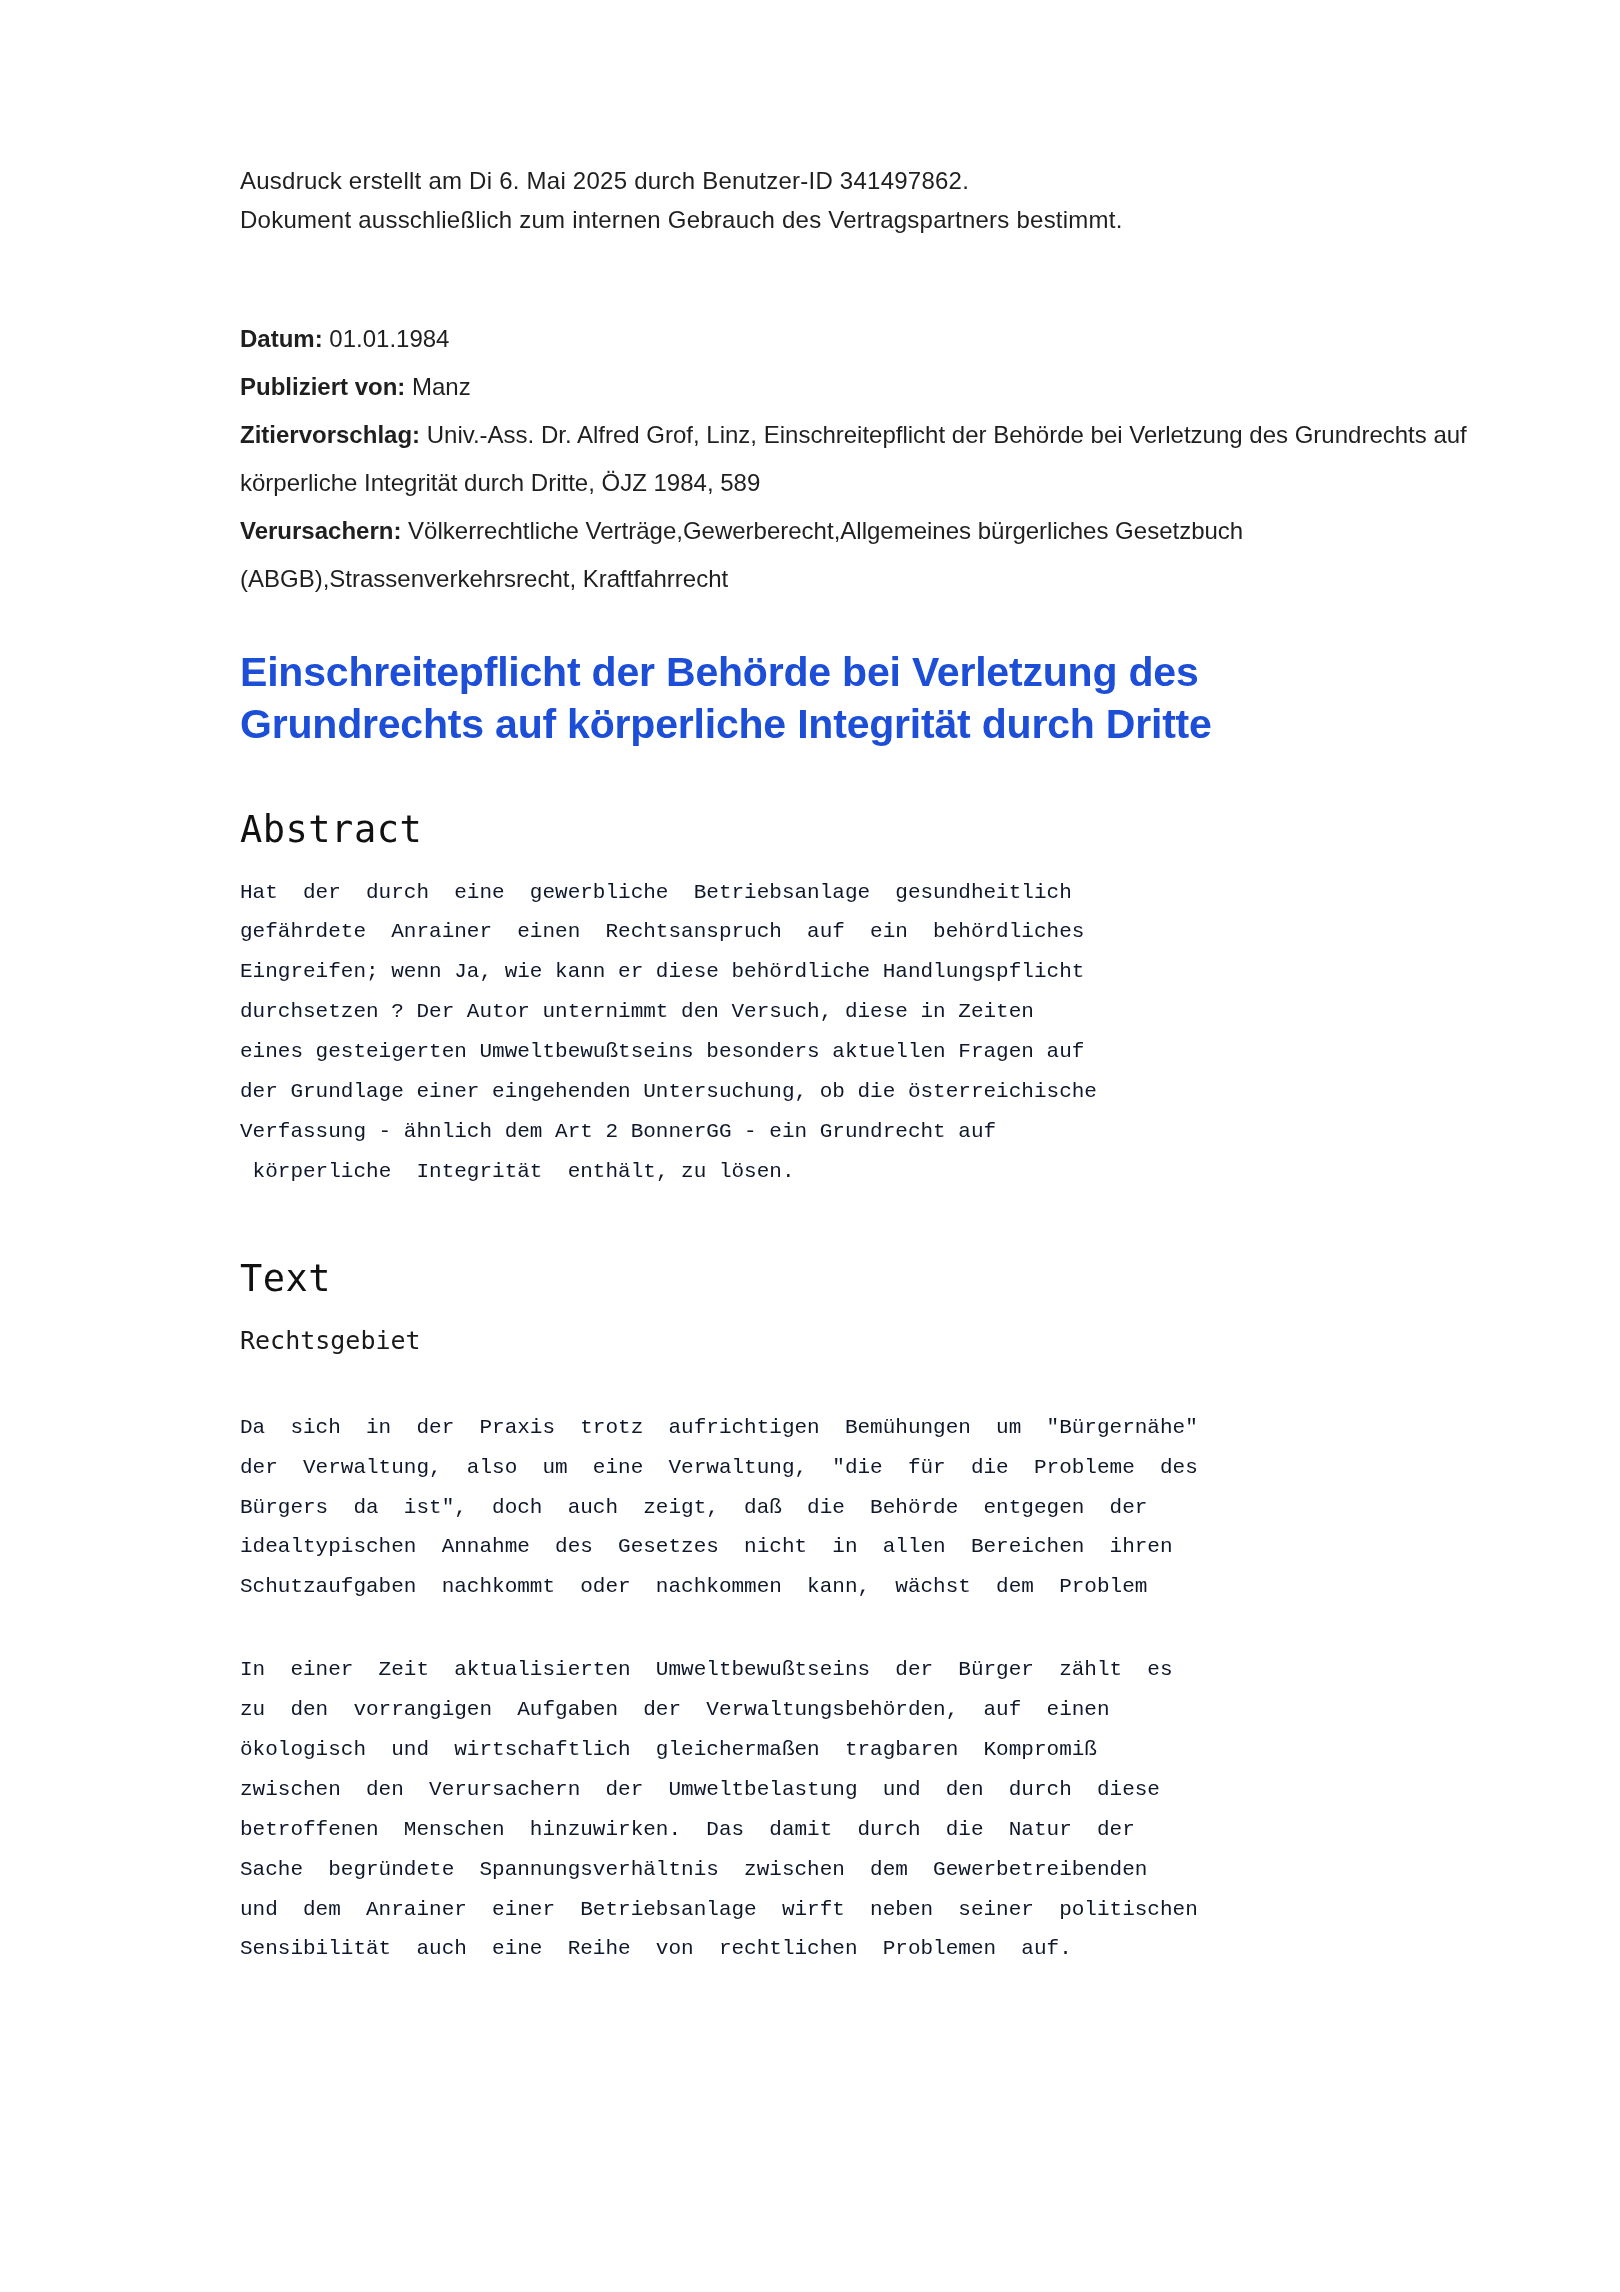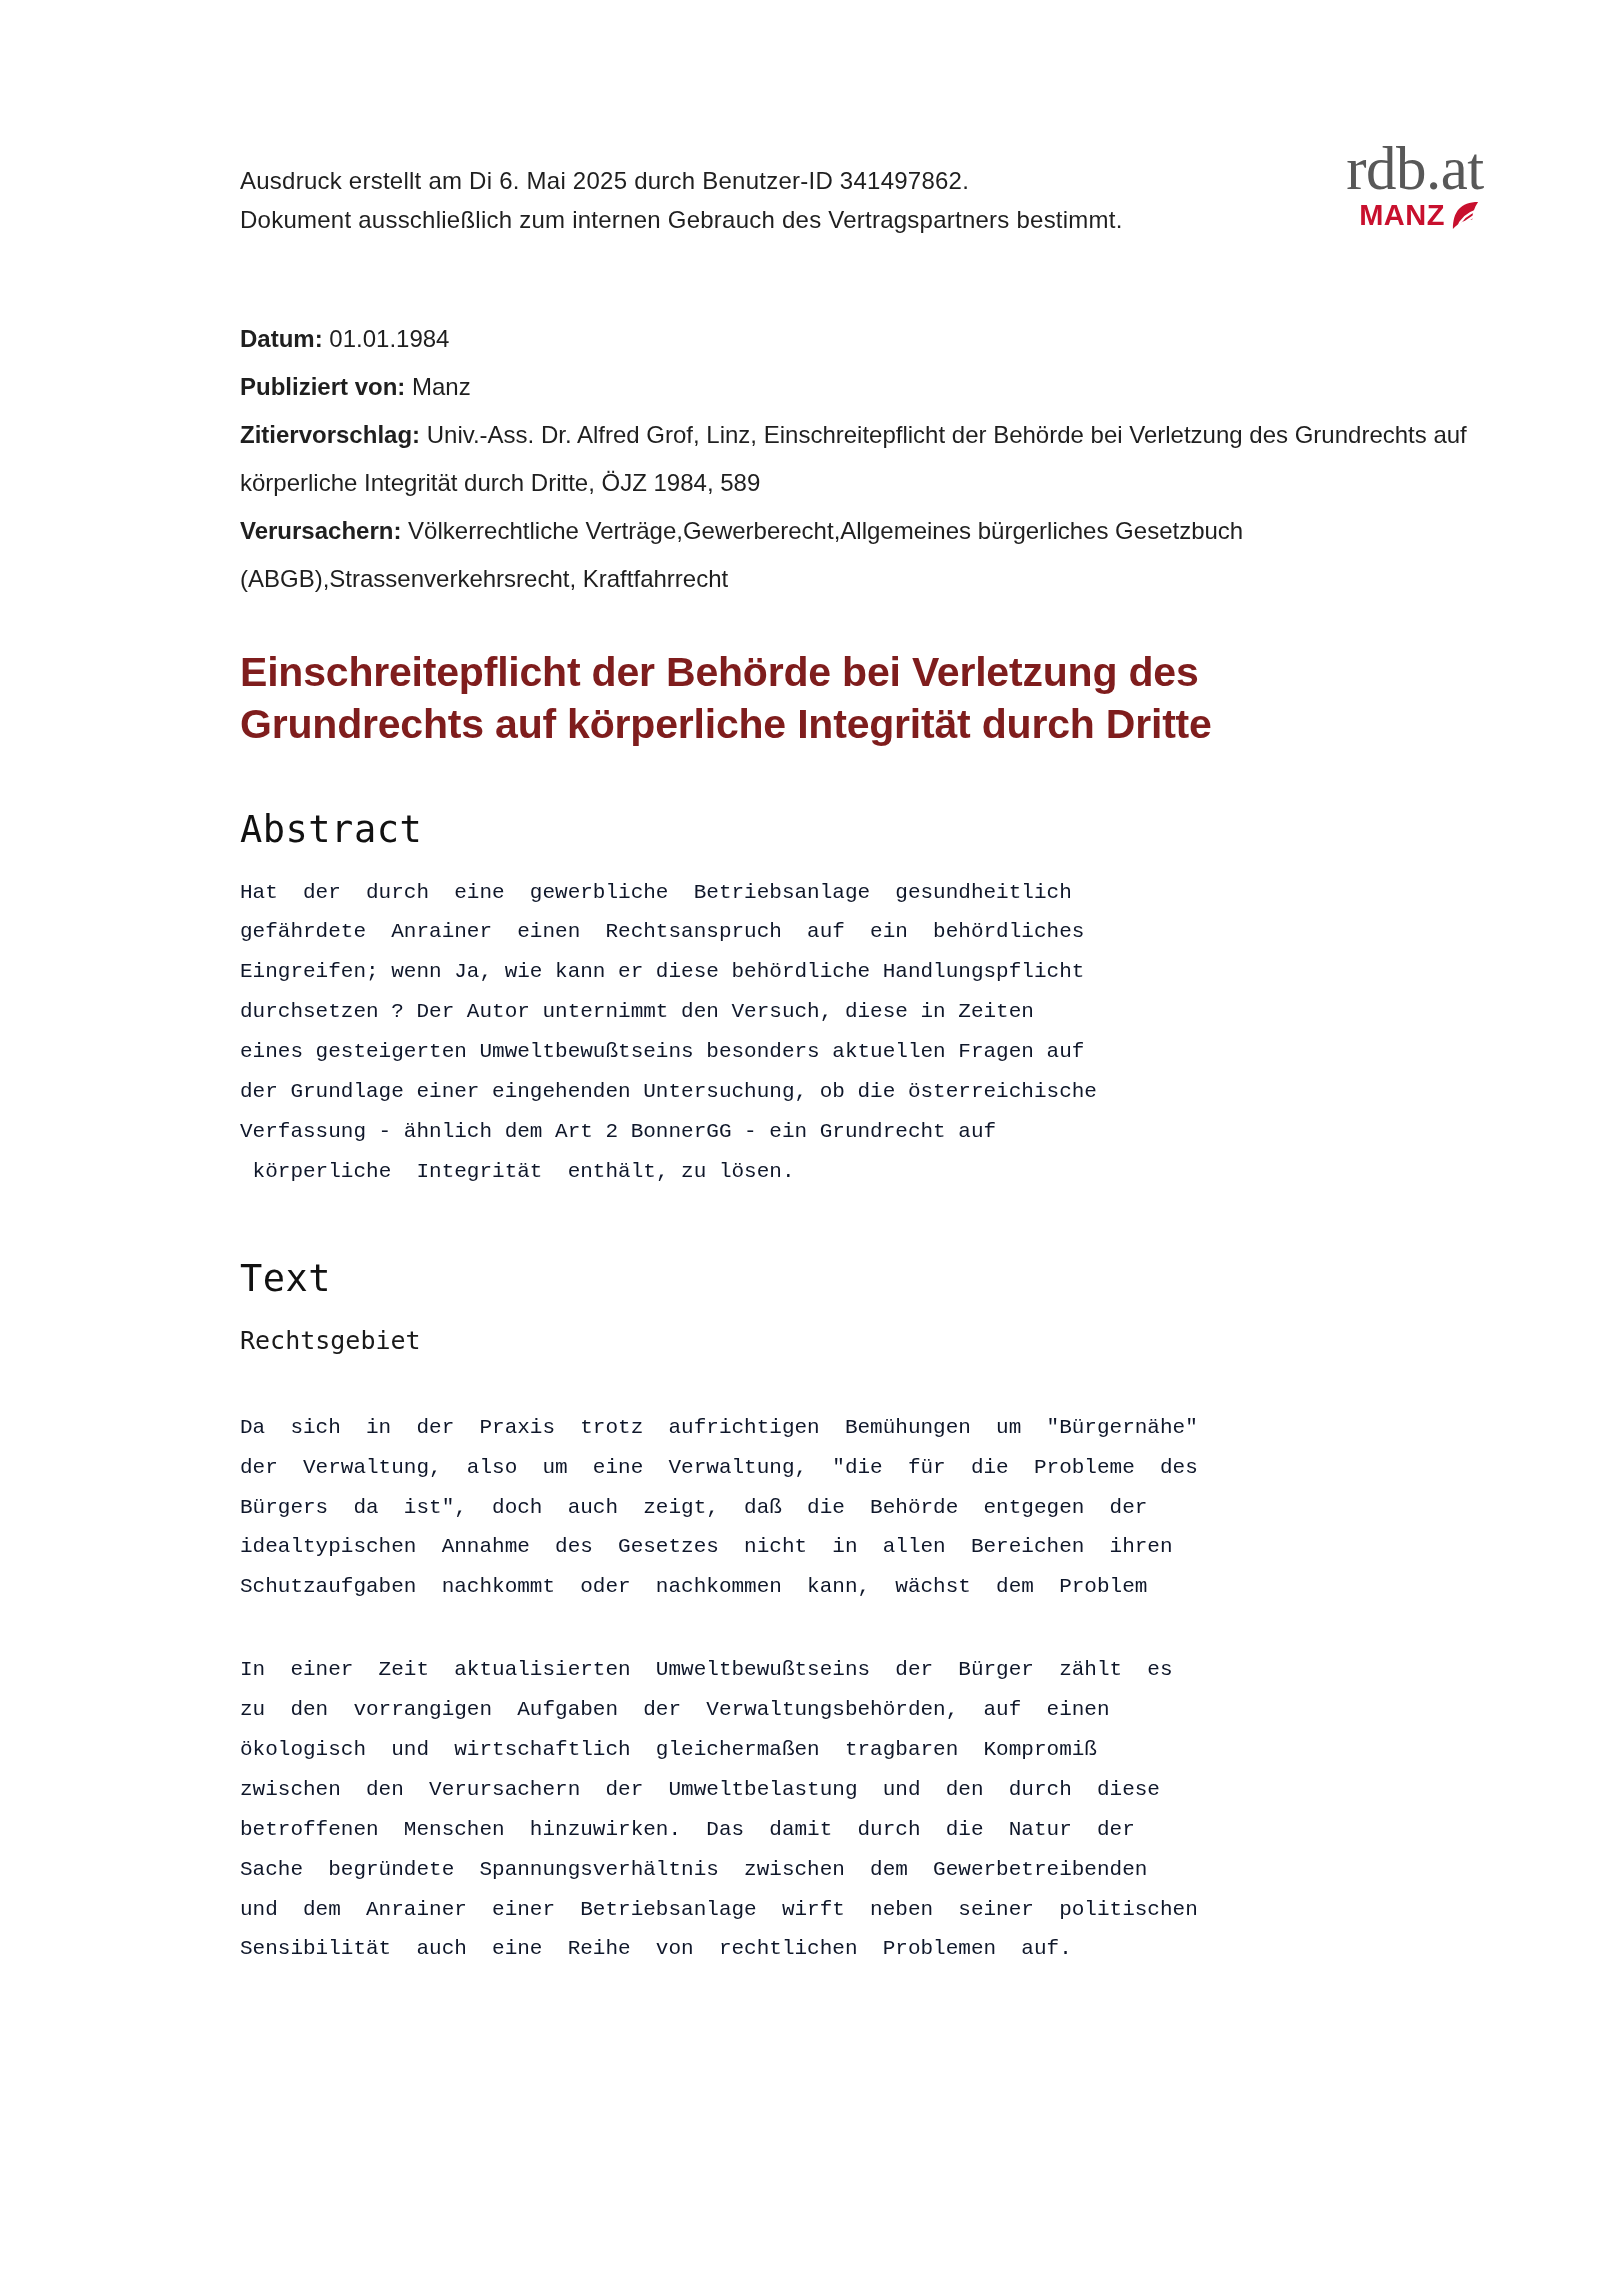--- a/index.html
+++ b/index.html
@@ -88,21 +88,21 @@
   .meta-label { font-weight: 700; }
   .meta-value { font-weight: 400; }
 
   
   .doc-title {
     margin: 43px 0 0 0;
     font-size: 41px;
     font-weight: 700;
     line-height: 1.28;
     letter-spacing: -0.2px;
-    color: #7f1d1d;
+    color: #1d4ed8;
     max-width: 1078px;
   }
 
   
   .section-heading {
     font-family: "DejaVu Sans Mono", "Liberation Mono", monospace;
     font-size: 37px;
     font-weight: 400;
     color: #111111;
     margin: 0;
@@ -135,31 +135,20 @@
 <body>
 
 <div class="page">
 
   <div class="doc-header">
     <div class="print-notice">
       <div>Ausdruck erstellt am Di 6. Mai 2025 durch Benutzer-ID 341497862.</div>
       <div>Dokument ausschließlich zum internen Gebrauch des Vertragspartners bestimmt.</div>
     </div>
 
-    <div class="logo">
-      <div class="logo-word">rdb.at</div>
-      <div class="logo-sub">
-        <span class="logo-manz">MANZ</span>
-        <svg class="logo-flag" width="33" height="31" viewBox="0 0 34 32" aria-hidden="true">
-          <path d="M4 30 C4 12 12 2 30 2 C26 8 24 14 24 20 C18 20 10 23 4 30 Z" fill="#c8102e"></path>
-          <path d="M9 29 C12 20 19 14 28 11" stroke="#ffffff" stroke-width="2.4" fill="none"></path>
-          <path d="M12 31 C15 23 21 18 30 15" stroke="#ffffff" stroke-width="2.4" fill="none"></path>
-        </svg>
-      </div>
-    </div>
   </div>
 
   <div class="meta">
     <p class="meta-row">
       <span class="meta-label">Datum:</span>
       <span class="meta-value">01.01.1984</span>
     </p>
     <p class="meta-row">
       <span class="meta-label">Publiziert von:</span>
       <span class="meta-value">Manz</span>

